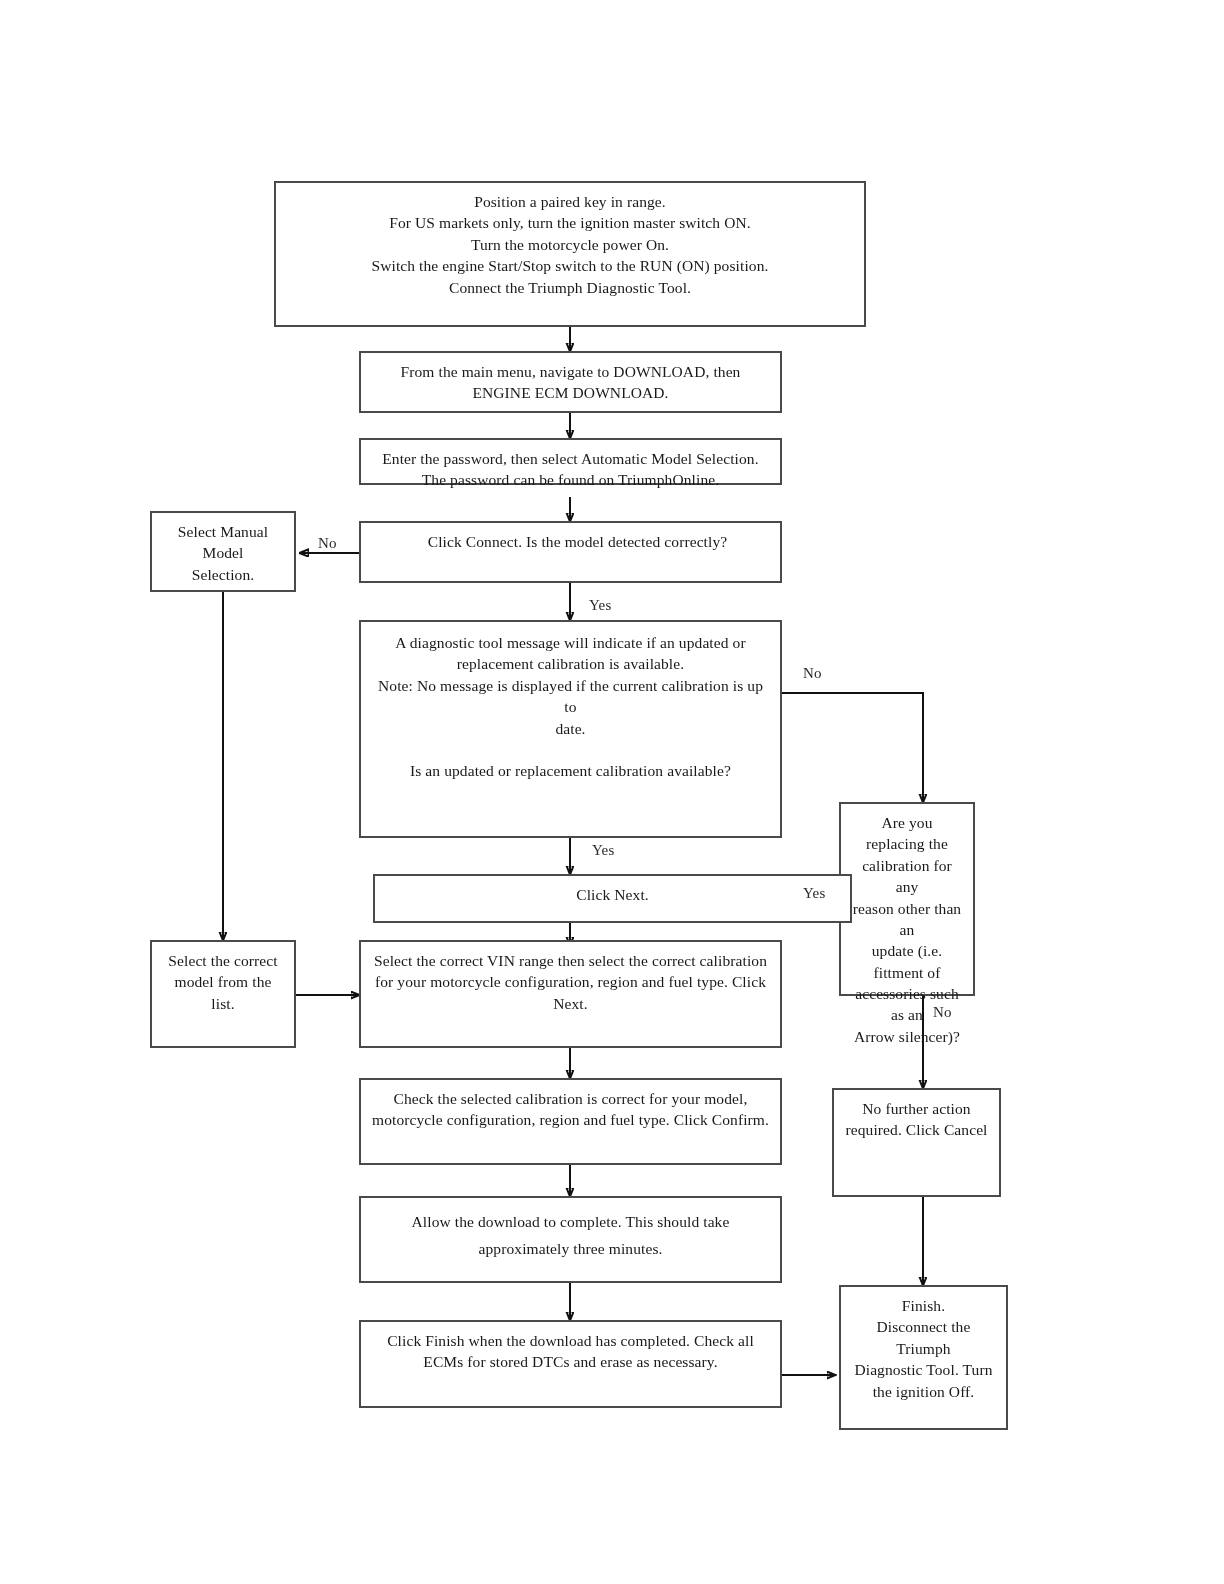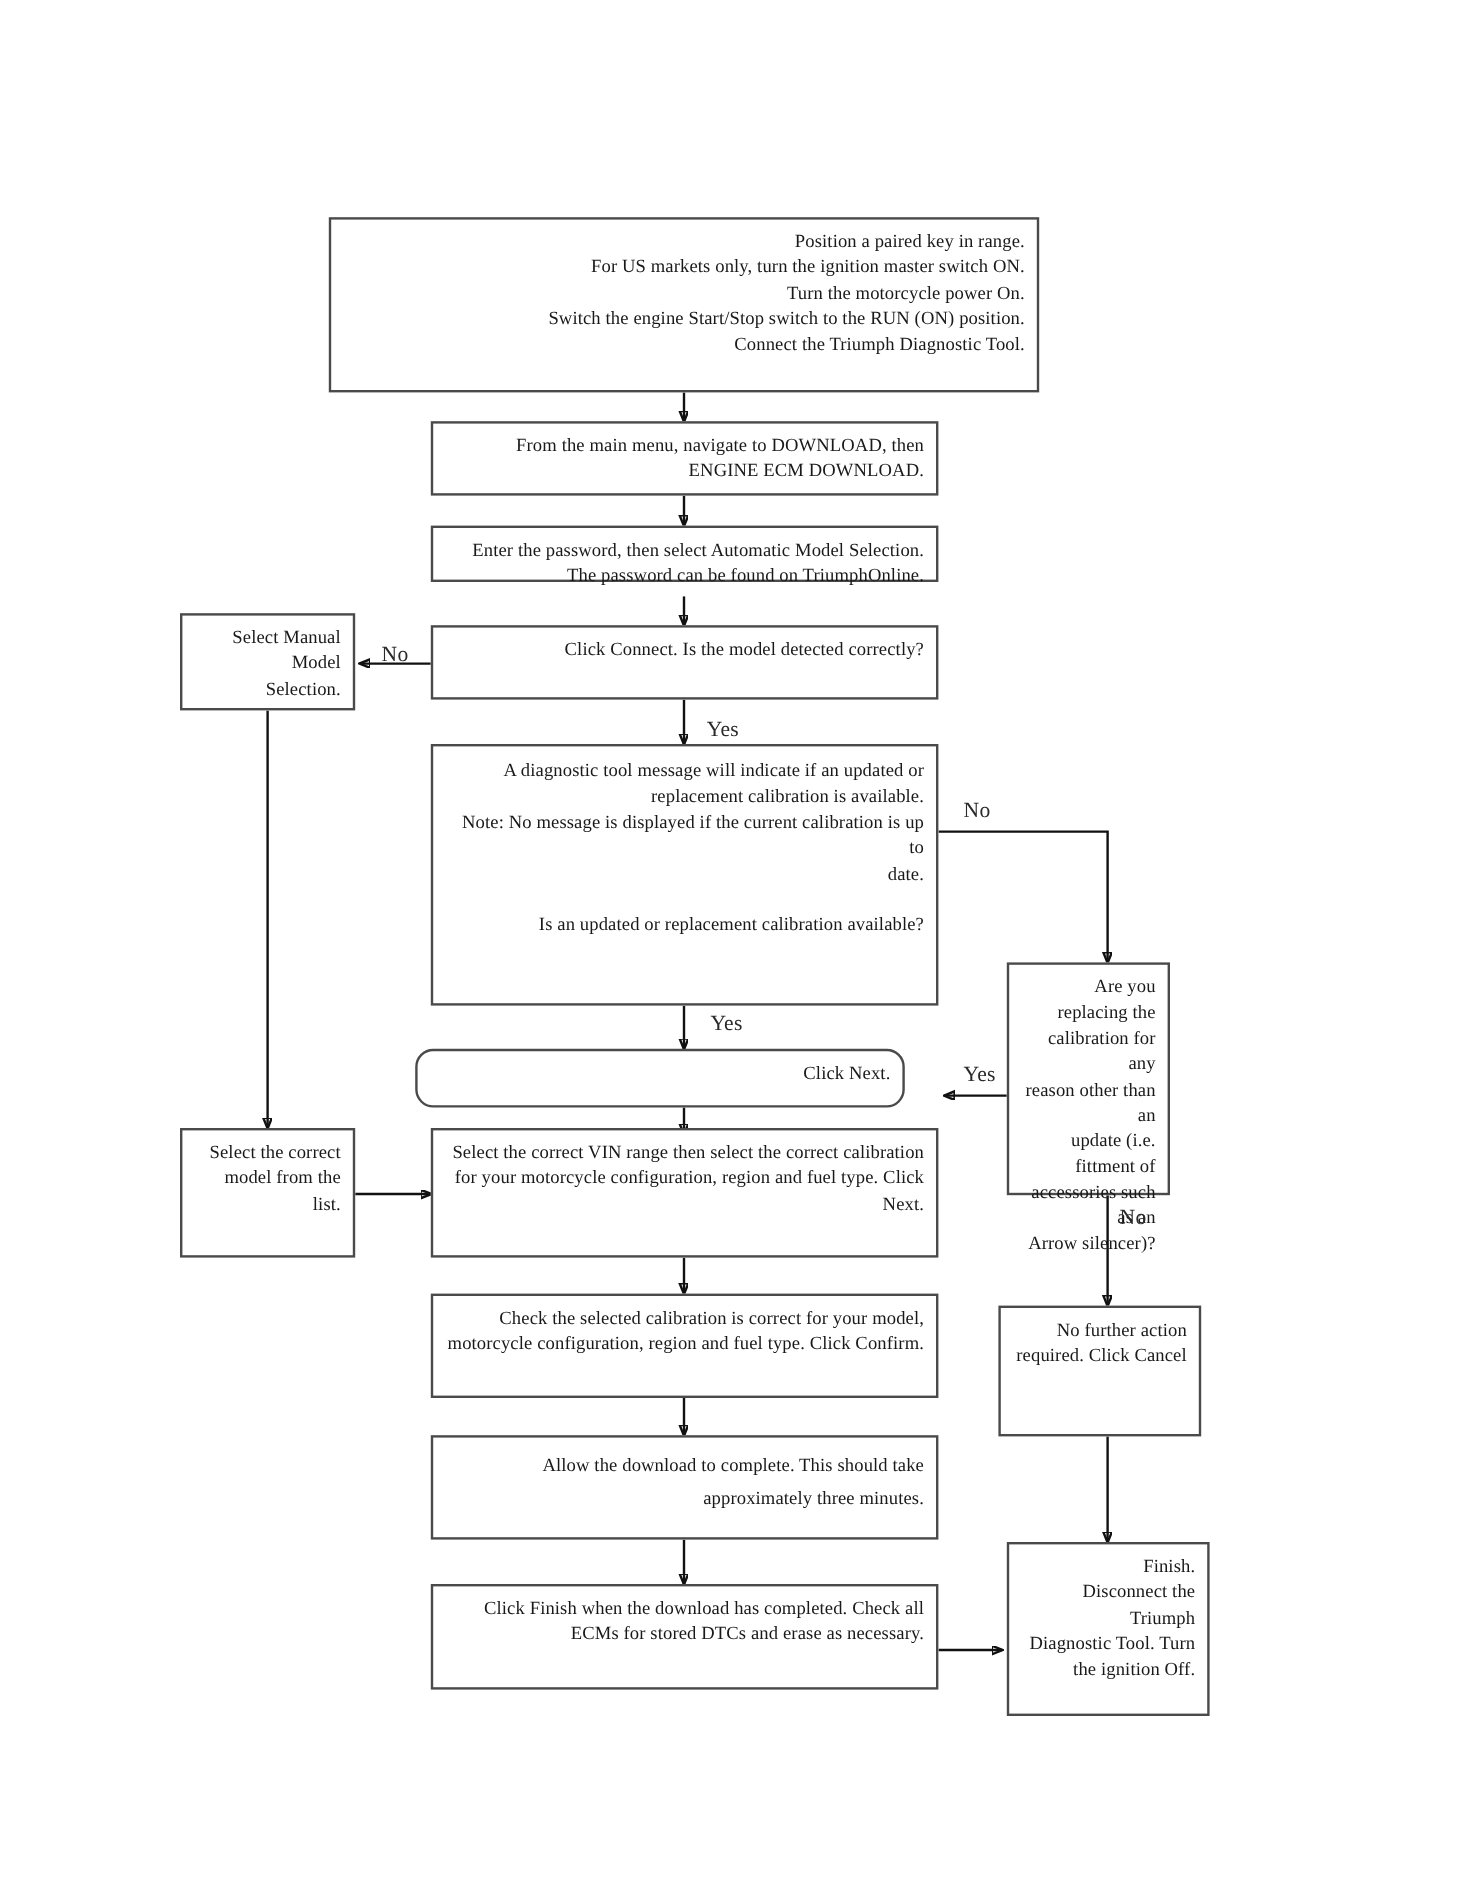--- a/index.html
+++ b/index.html
@@ -22,34 +22,34 @@
     height: 1584px;
   }
   .box {
     position: absolute;
     box-sizing: border-box;
     border: 2px solid #4a4a4a;
     background: #ffffff;
     color: #191919;
     font-size: 15.5px;
     line-height: 1.38;
-    text-align: right;
+    text-align: center;
     padding: 8px 10px 6px 10px;
     letter-spacing: 0.1px;
   }
   .box .txt {
     display: block;
     white-space: pre-line;
   }
   .box.loose {
     line-height: 1.75;
   }
   .edge-label {
     position: absolute;
-    font-size: 18px;
+    font-size: 15px;
     color: #2a2a2a;
     font-family: "Liberation Serif", "DejaVu Serif", serif;
     letter-spacing: 0.2px;
     white-space: nowrap;
   }
   svg.connectors {
     position: absolute;
     left: 0; top: 0;
     width: 1224px;
     height: 1584px;
@@ -146,21 +146,21 @@
 
   <div class="box" style="left:839px; top:802px; width:136px; height:194px;">
     <span class="txt">Are you replacing the
 calibration for any
 reason other than an
 update (i.e. fittment of
 accessories such as an
 Arrow silencer)?</span>
   </div>
 
-  <div class="box" style="left:346px; top:874px; width:408px; height:49px;border-radius:15px;">
+  <div class="box" style="left:373px; top:874px; width:479px; height:49px;">
     <span class="txt">Click Next.</span>
   </div>
 
   <div class="box" style="left:359px; top:940px; width:423px; height:108px;">
     <span class="txt">Select the correct VIN range then select the correct calibration
 for your motorcycle configuration, region and fuel type. Click
 Next.</span>
   </div>
 
   <div class="box" style="left:150px; top:940px; width:146px; height:108px;">

